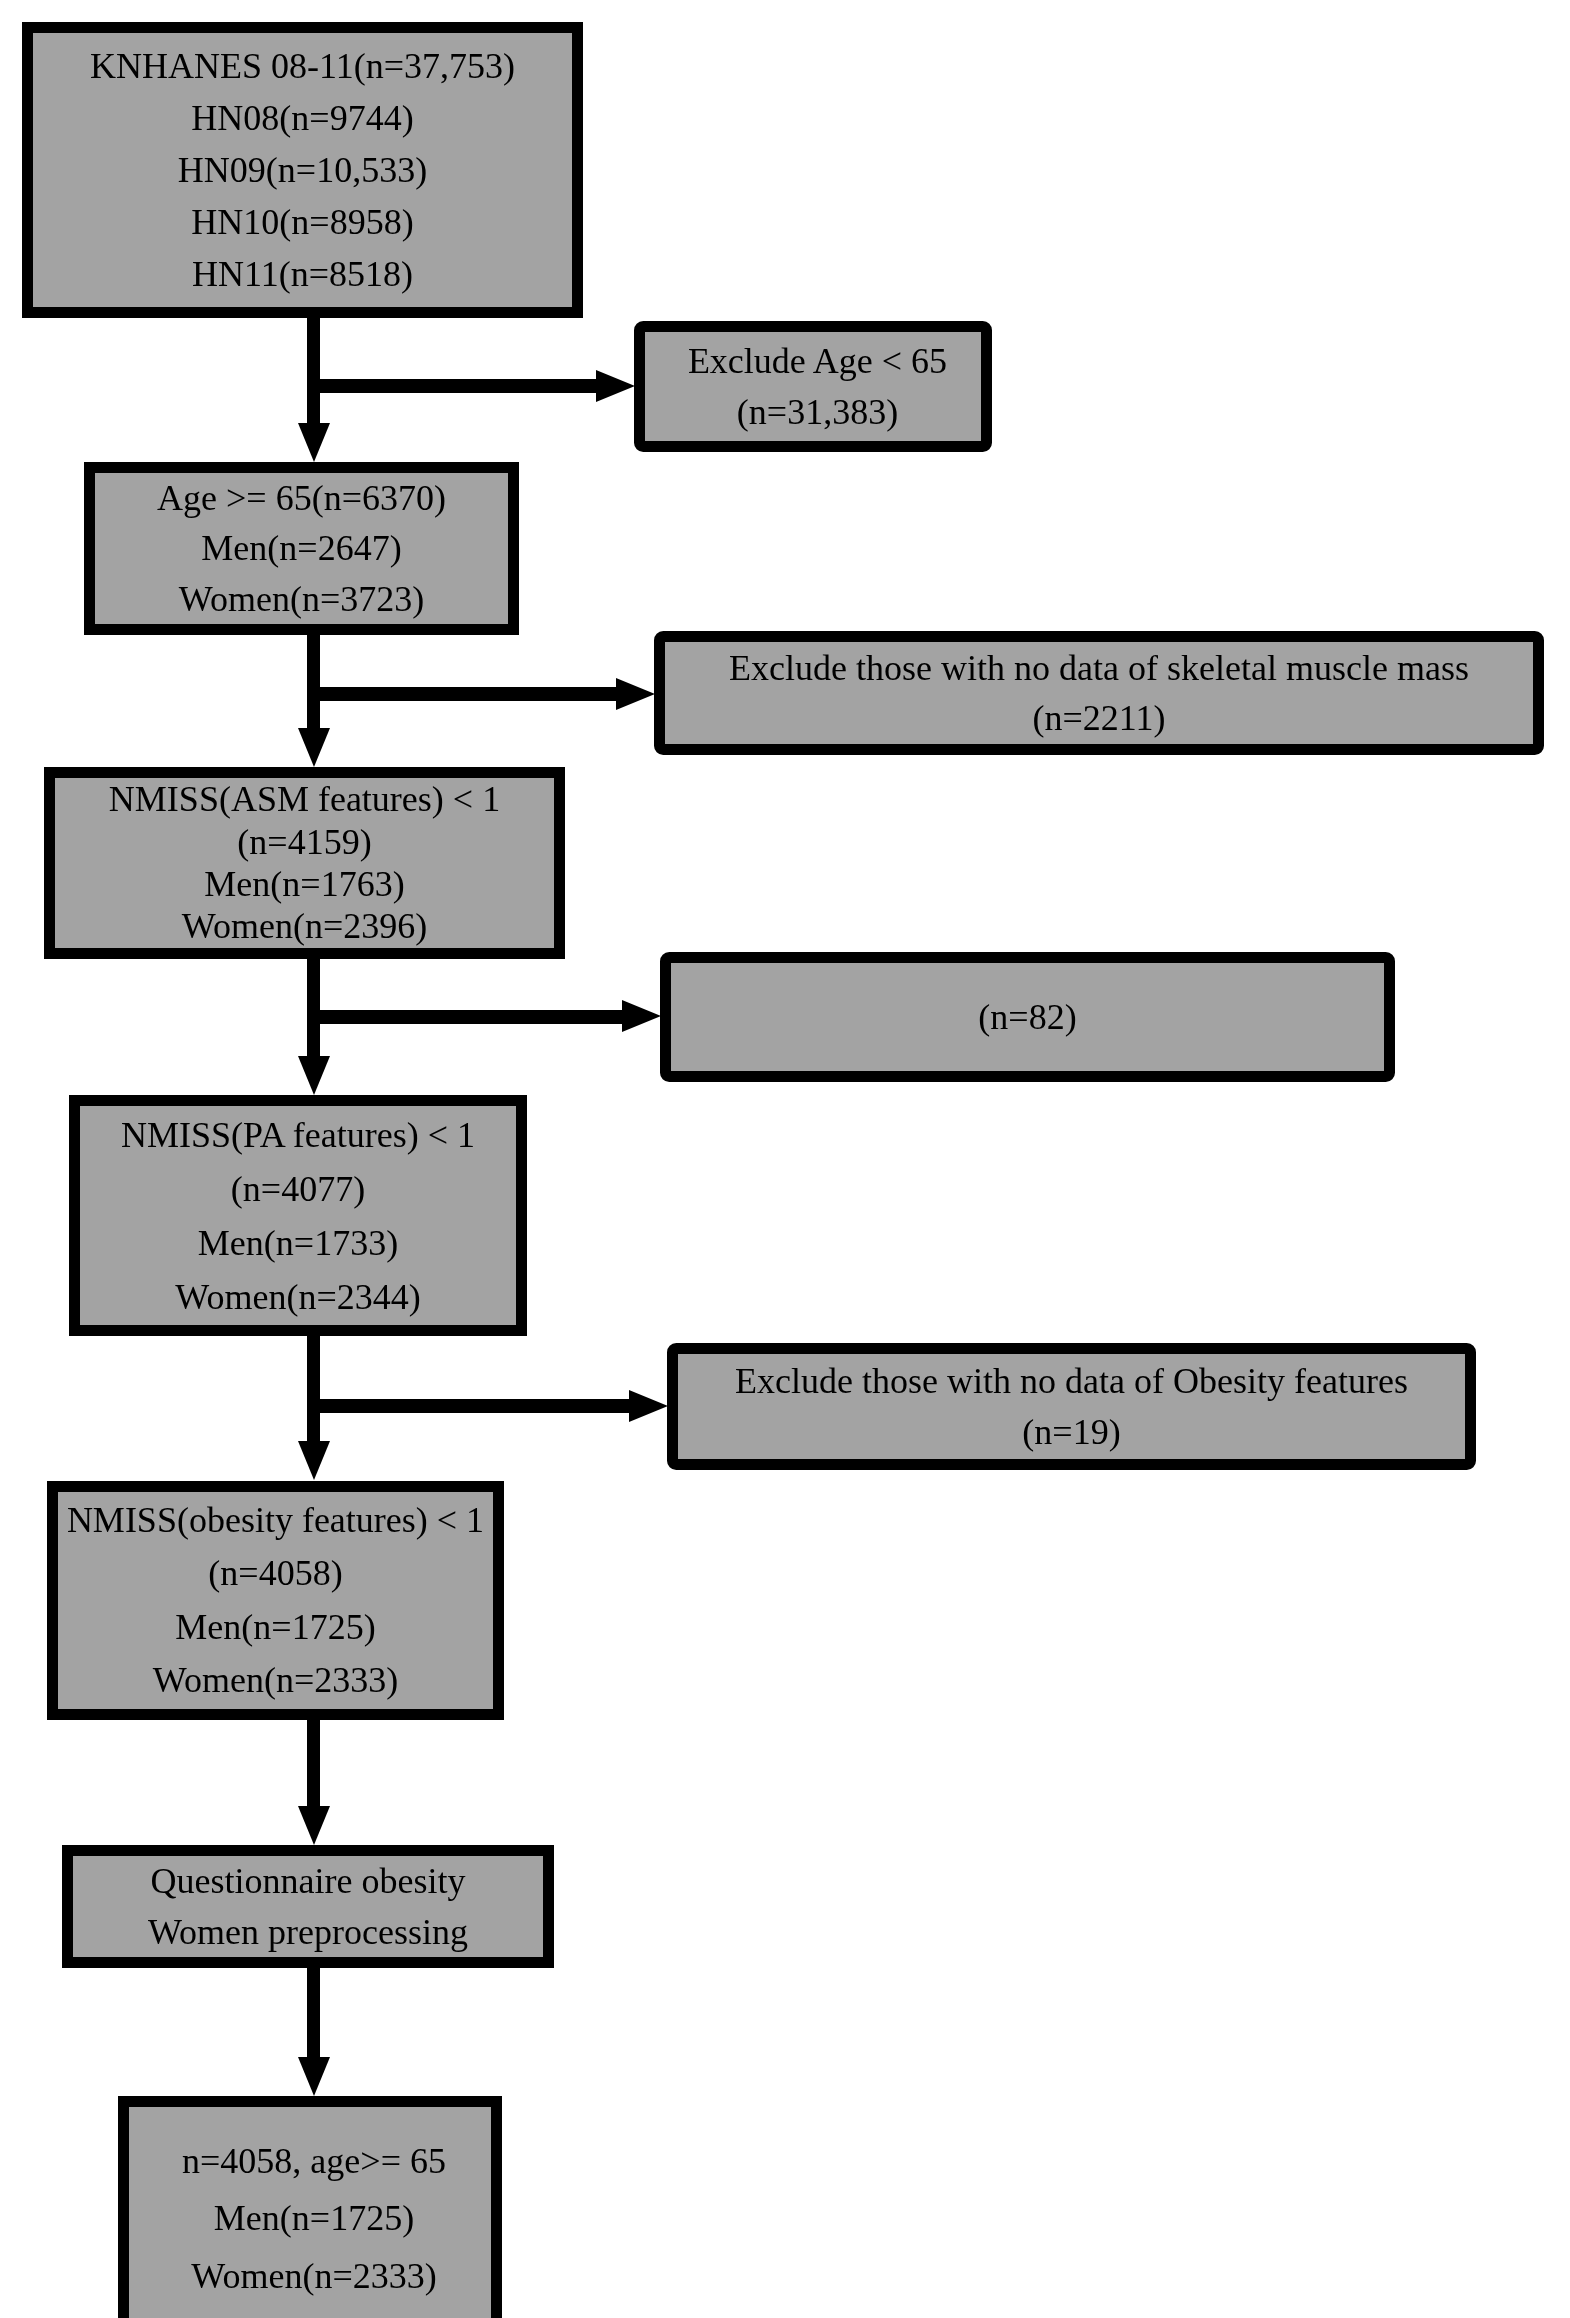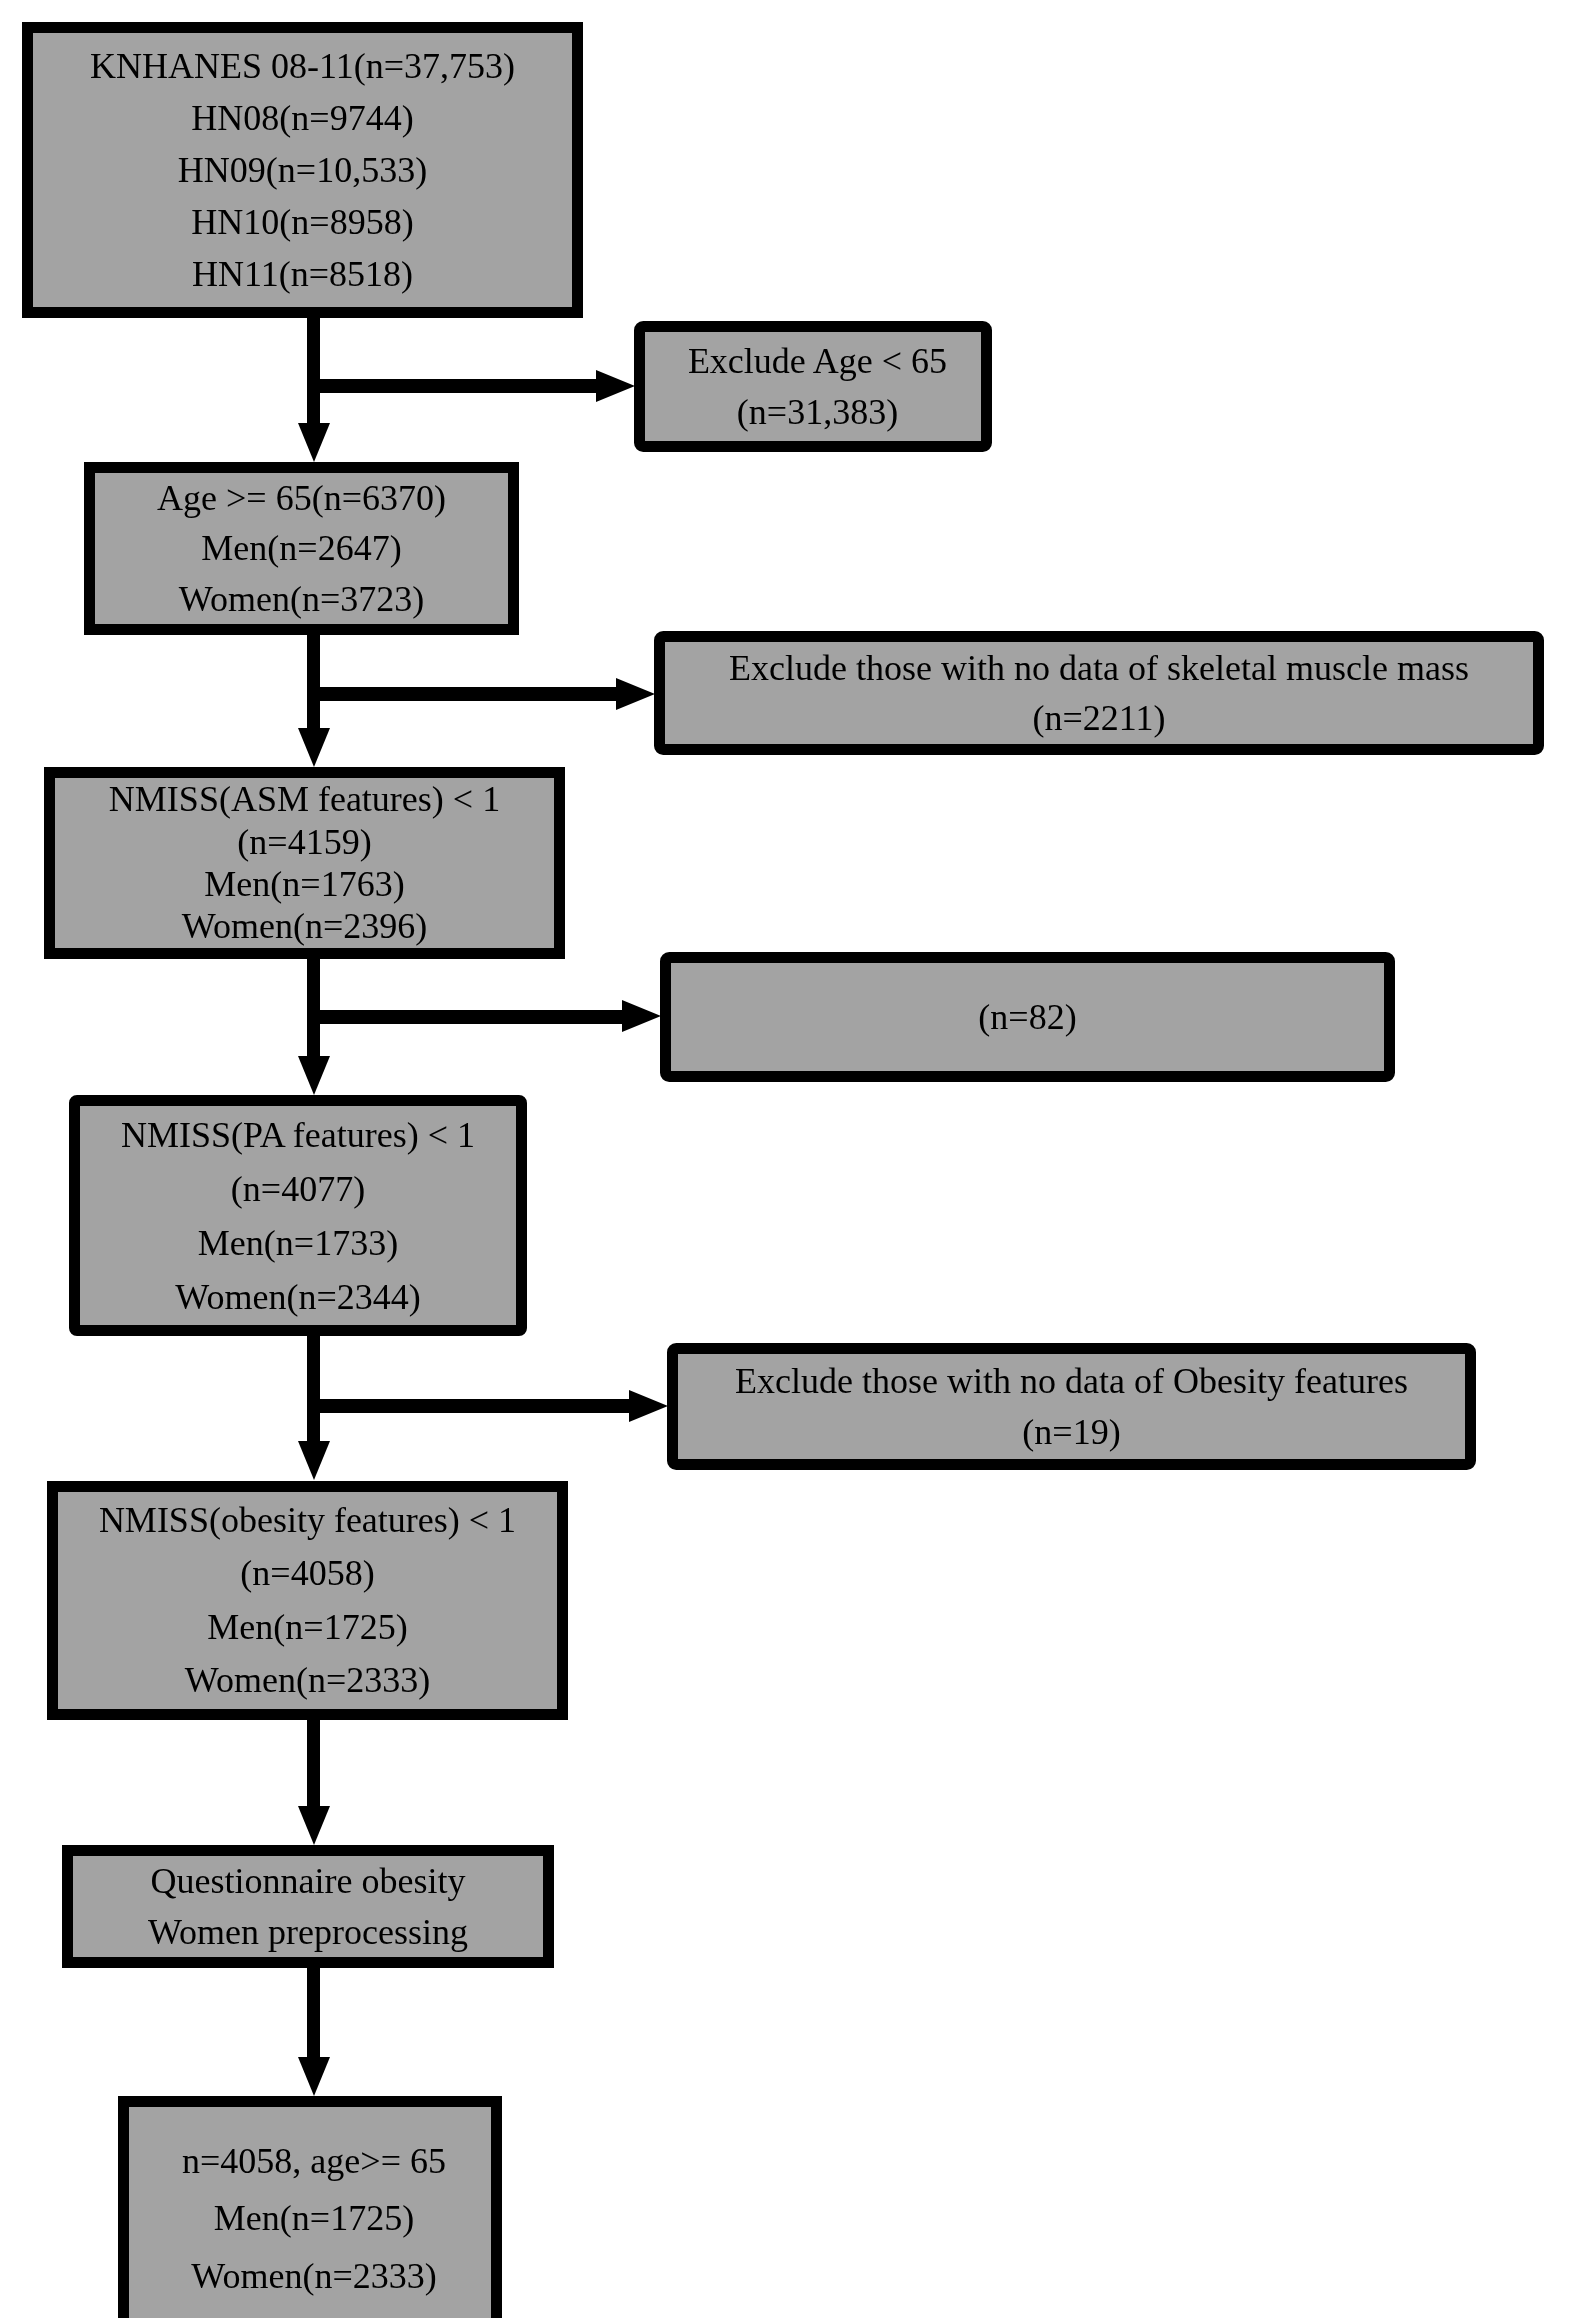--- a/index.html
+++ b/index.html
@@ -21,21 +21,21 @@
     justify-content:center;
     align-items:center;
     text-align:left;
     font-size:36px;
     line-height:1.4;
   }
   .box .line{white-space:nowrap;}
   .rounded{border-radius:9.2px;}
   .lh145{line-height:1.45;}
   .lh118{line-height:1.18;}
-  .lh150{line-height:1.50;border-radius:8px;}
+  .lh150{line-height:1.50;}
   .lh148{line-height:1.48;}
   .lh160{line-height:1.60;}
   .vline{
     position:absolute;
     width:12.7px;
     background:#000000;
   }
   .hline{
     position:absolute;
     height:14px;
@@ -58,21 +58,21 @@
 
   
   #box-source   {left:22px;   top:22px;   width:561px;  height:296px;}
   #box-exclage  {left:634px; top:321px;  width:358px;  height:131px;padding-left:9px;}
   #box-age65    {left:84px;  top:462px;  width:435px;  height:173px;}
   #box-exclmus  {left:654px; top:631px; width:890px; height:124px;}
   #box-nmissasm {left:44px;   top:767px; width:521px;  height:192px;}
   #box-exclpa   {left:660px; top:952px; width:735px; height:130px;}
   #box-nmisspa  {left:69px;  top:1095px; width:458px;  height:241px;}
   #box-exclob   {left:667px; top:1343px; width:809px; height:127px;}
-  #box-nmissob  {left:47px;   top:1481px; width:521px;  height:239px;}
+  #box-nmissob  {left:47px;   top:1481px; width:457px;  height:239px;}
   #box-prep     {left:62px;  top:1845px; width:492px;  height:123px;}
   #box-final    {left:118px;  top:2096px; width:384px;  height:246px;padding-left:8px;}
 </style>
 </head>
 <body>
 
 <div class="page">
 
   <div class="box lh145" id="box-source">
     <div class="line">KNHANES 08-11(n=37,753)</div>

